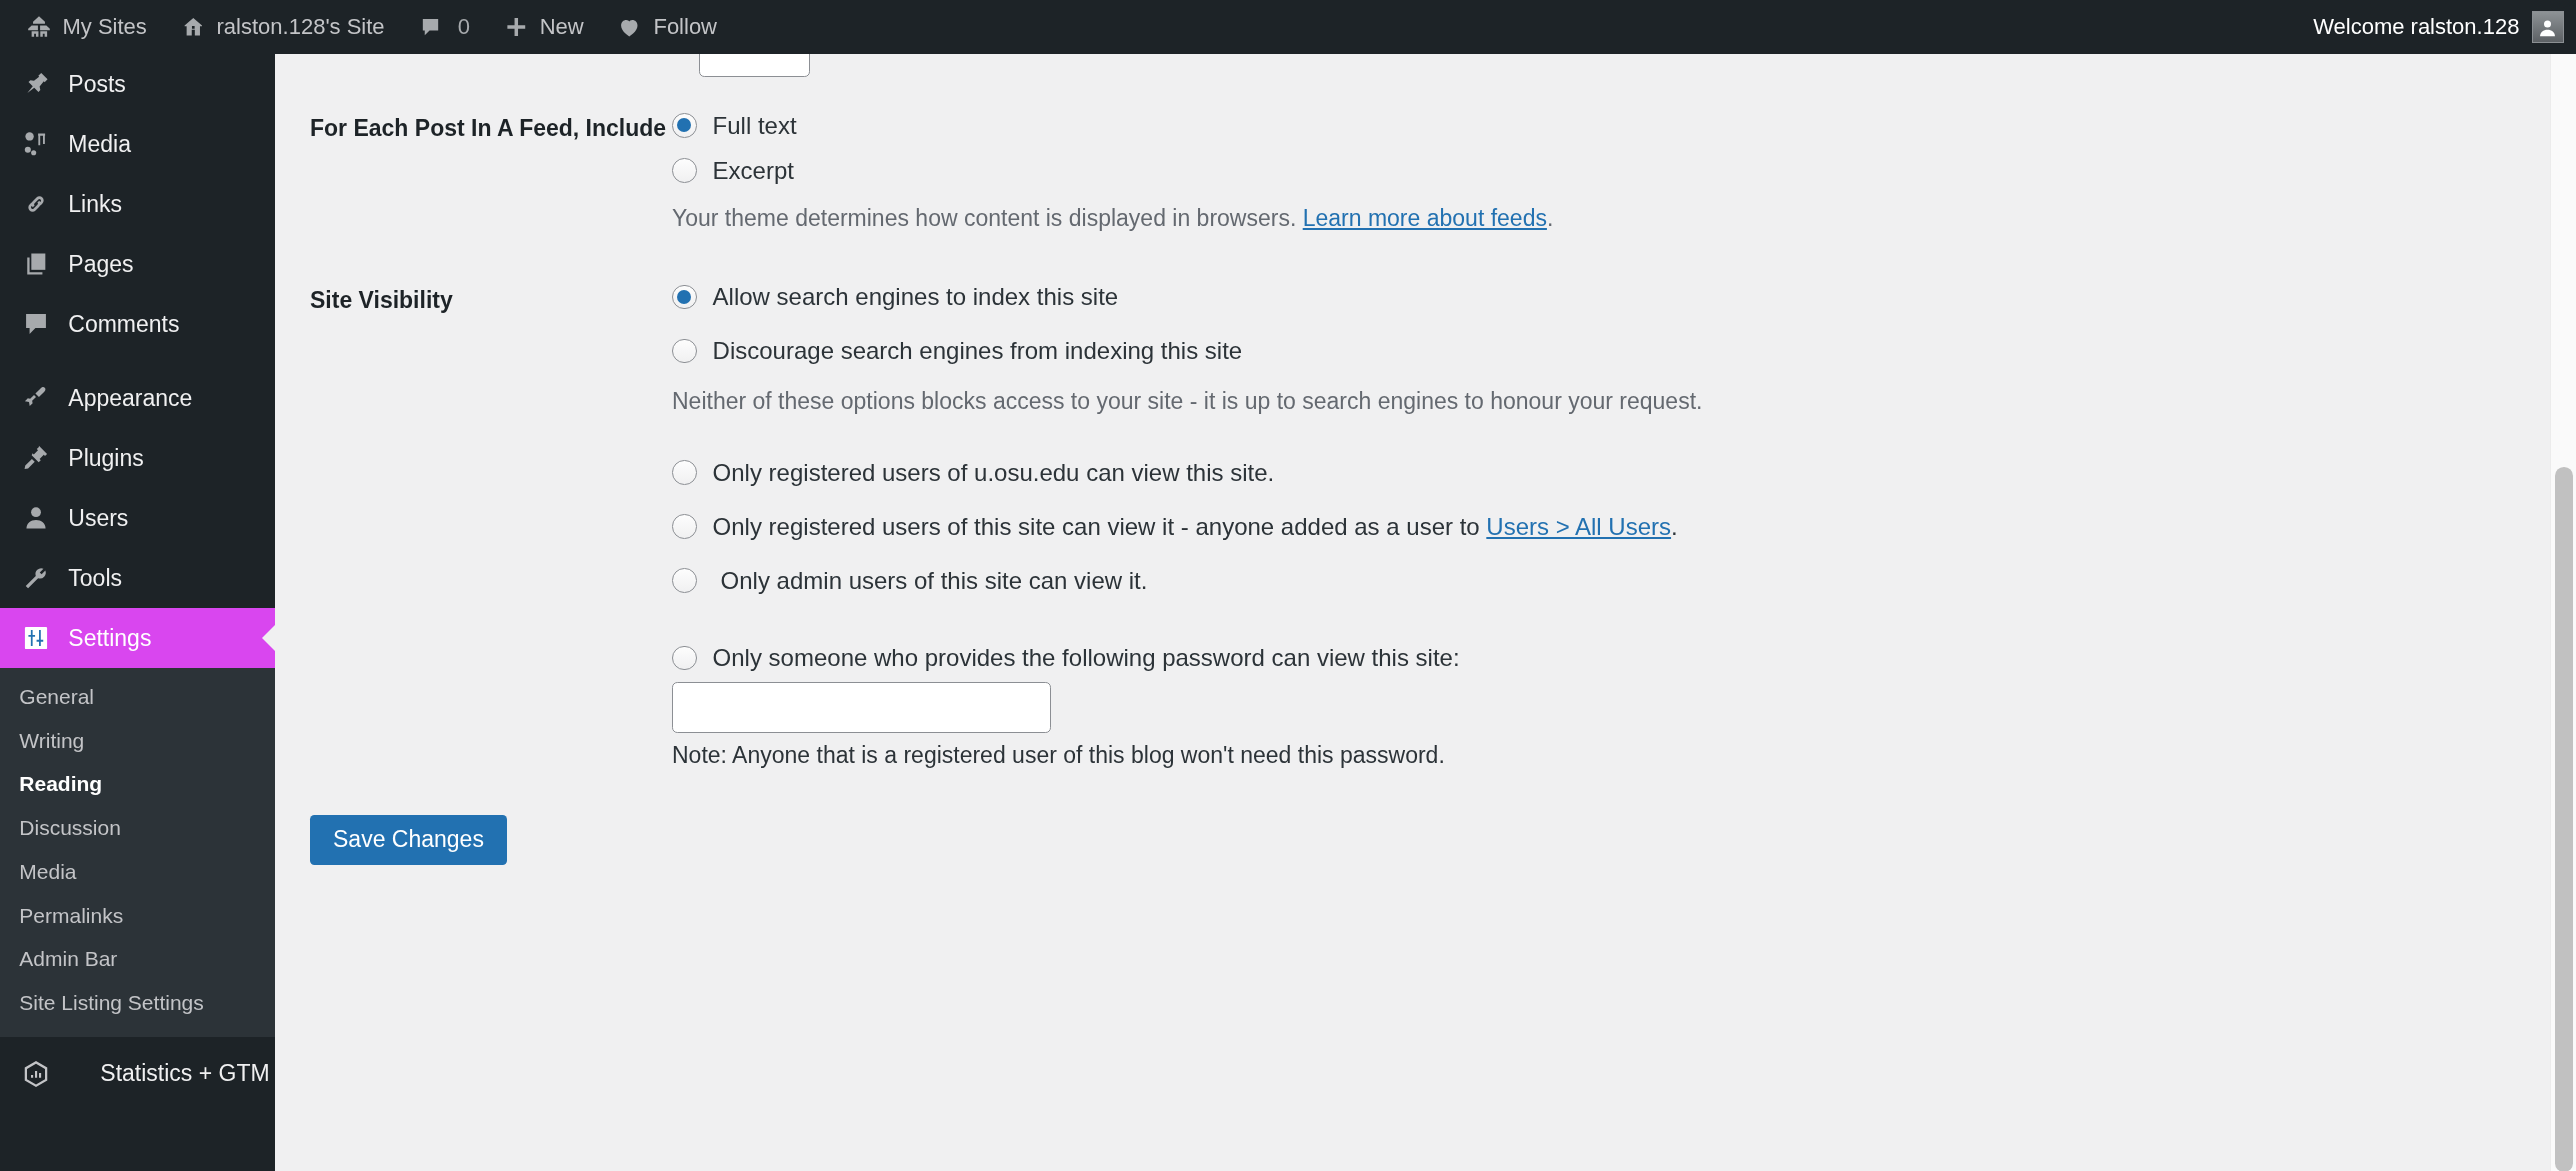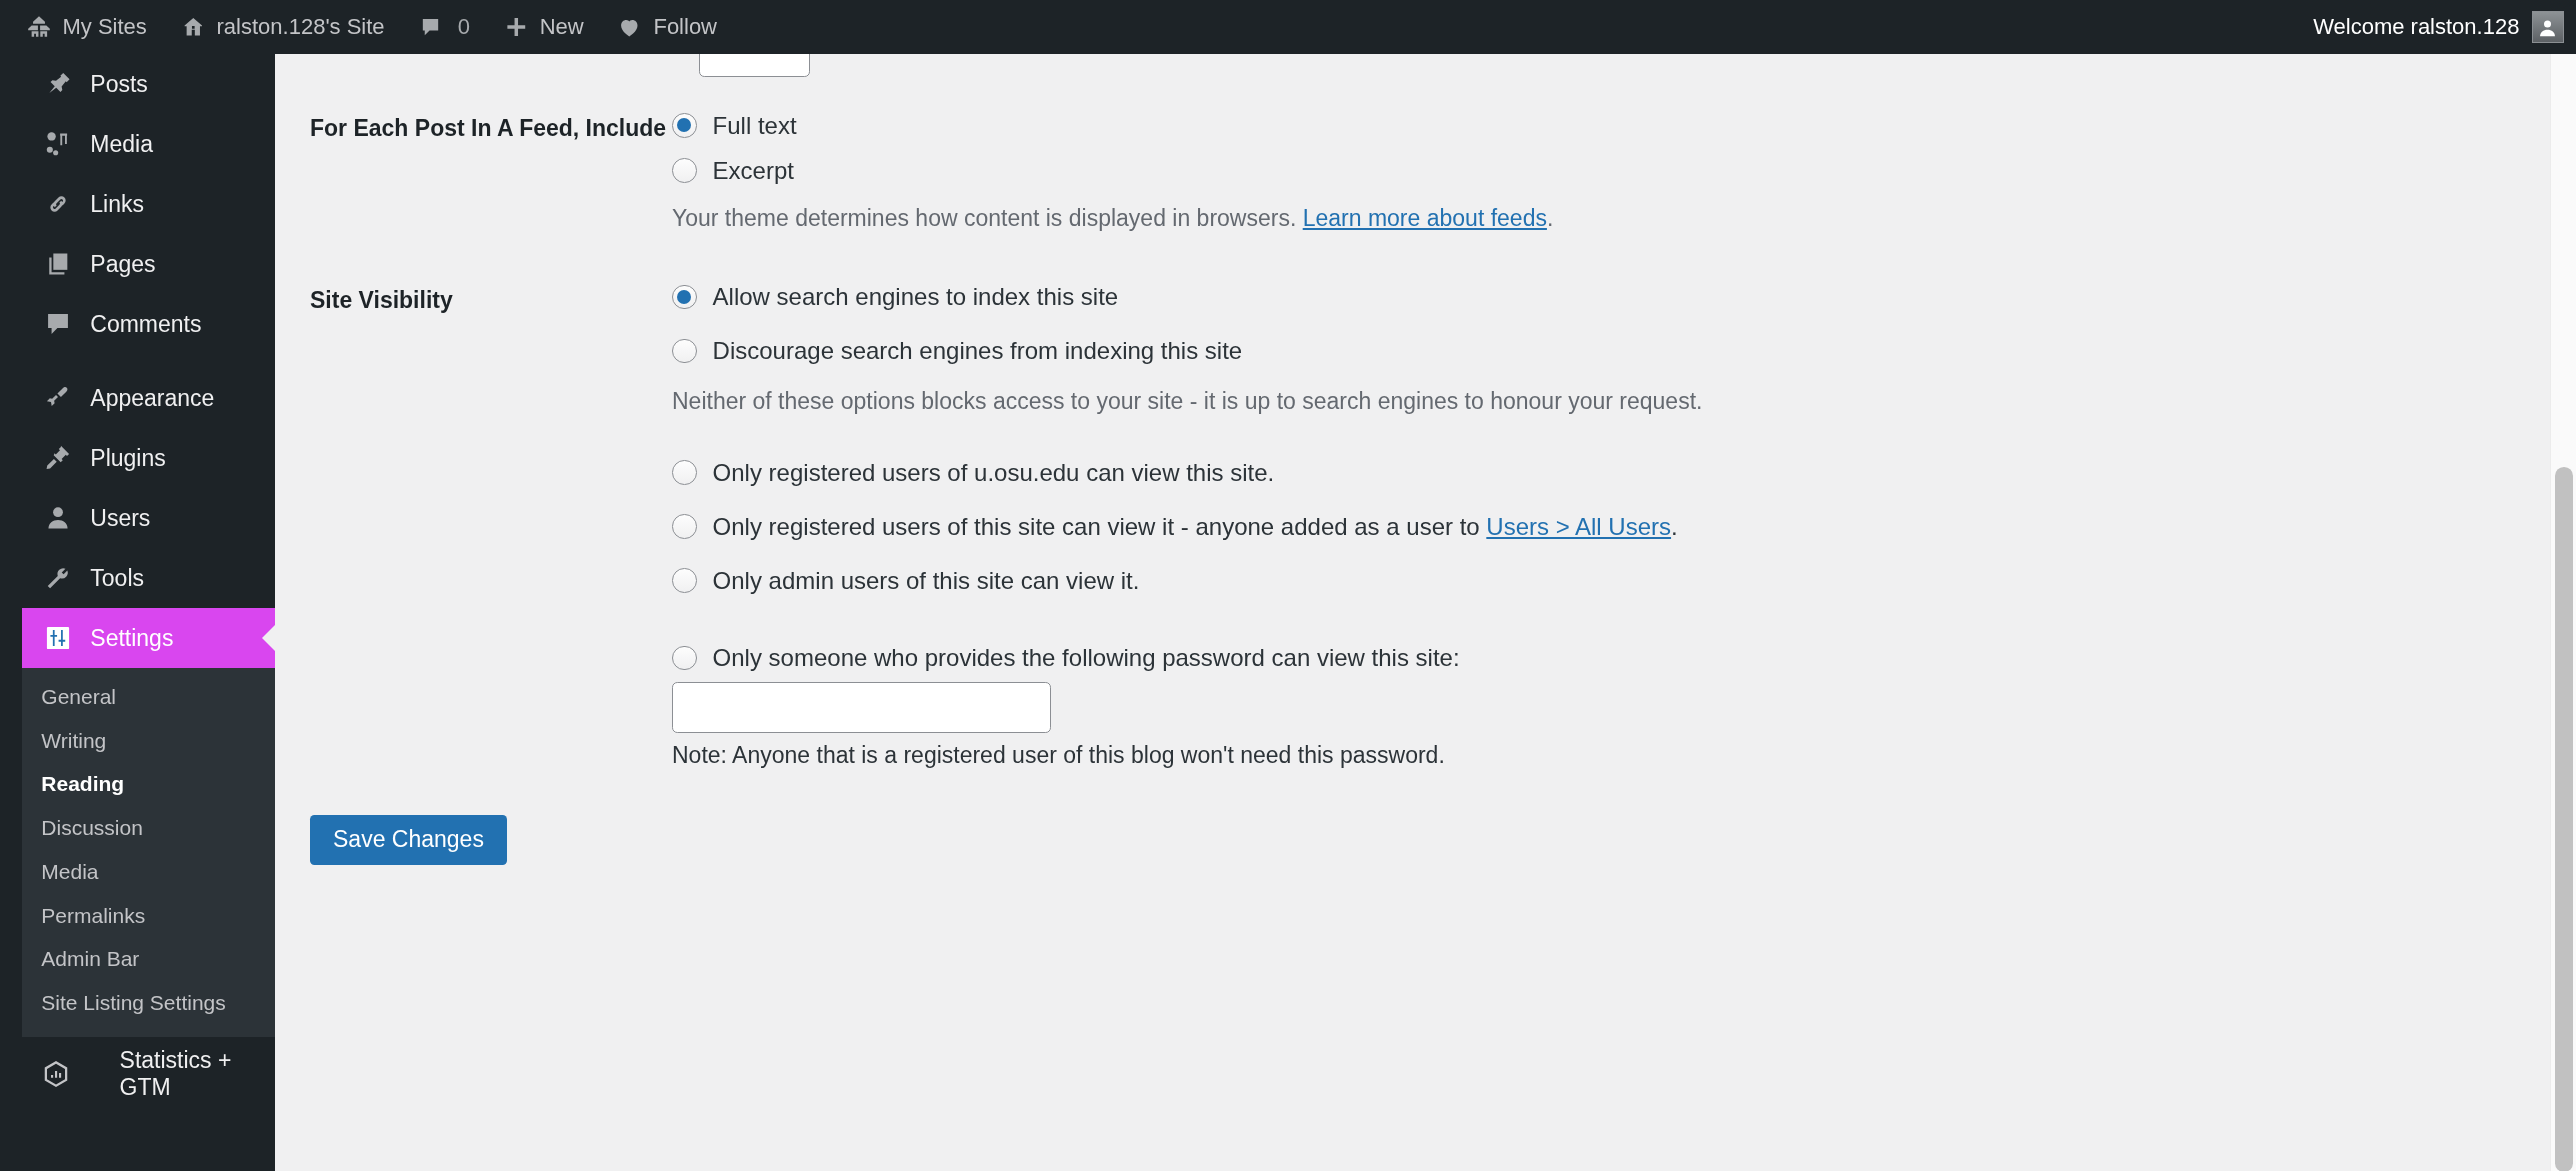--- a/index.html
+++ b/index.html
@@ -45,21 +45,20 @@
   }
   .ab-avatar svg { fill:#fff; }
   .ab-count { color:#a7aaad; margin-left: 3.5px; }
 
   
   #sidebar {
     position: absolute; top: 54px; left: 0;
     width: 275px; height: 1118px;
     background: #1d2327;
     z-index: 40;
-    padding-left: 22px;
   }
   .menu-item {
     position: relative;
     display: flex; align-items: center;
     height: 60px;
     padding-left: 19.3px;
     color: #f0f0f1;
     font-size: 23px;
     cursor: pointer;
   }
@@ -453,21 +452,21 @@
         <label class="radio-line" style="margin-top:42px; margin-bottom:23px;">
           <span class="radio"></span>
           <span class="radio-label">Only registered users of u.osu.edu can view this site.</span>
         </label>
 
         <label class="radio-line" style="margin-bottom:23px;">
           <span class="radio"></span>
           <span class="radio-label"><span>Only registered users of this site can view it - anyone added as a user to </span><a class="link">Users &gt; All Users</a><span>.</span></span>
         </label>
 
-        <label class="radio-line" style="margin-bottom:12px;">
+        <label class="radio-line" style="margin-bottom:12px;gap:8px;">
           <span class="radio"></span>
           <span class="radio-label">Only admin users of this site can view it.</span>
         </label>
 
         <label class="radio-line" style="margin-top:46px; margin-bottom:0;">
           <span class="radio"></span>
           <span class="radio-label">Only someone who provides the following password can view this site:</span>
         </label>
 
         <div class="pwd-input"></div>

